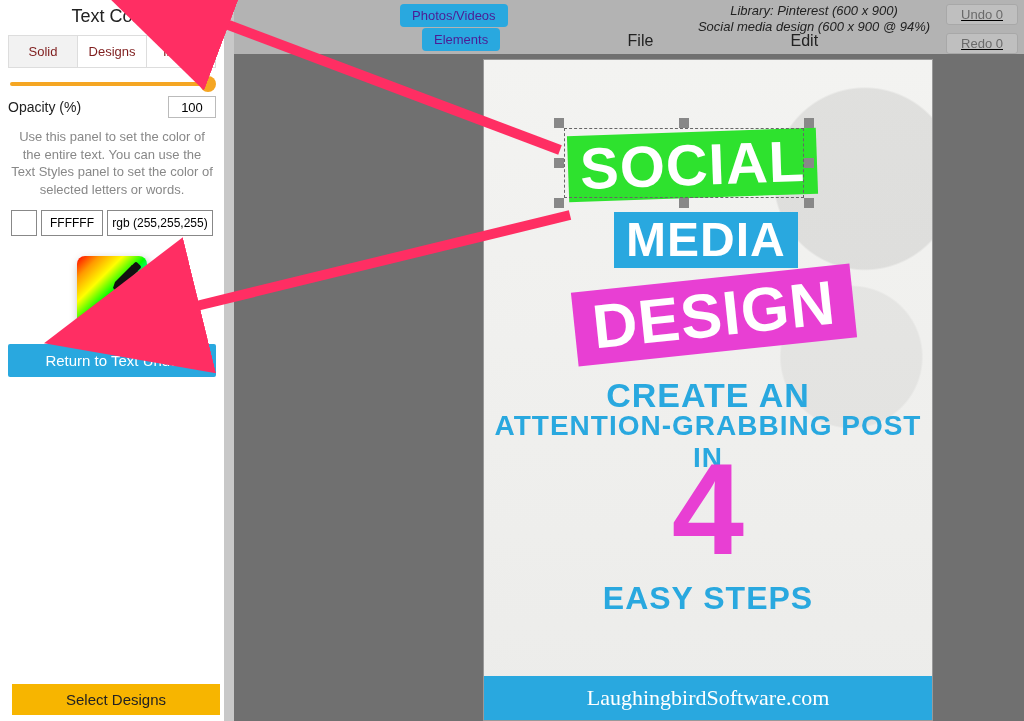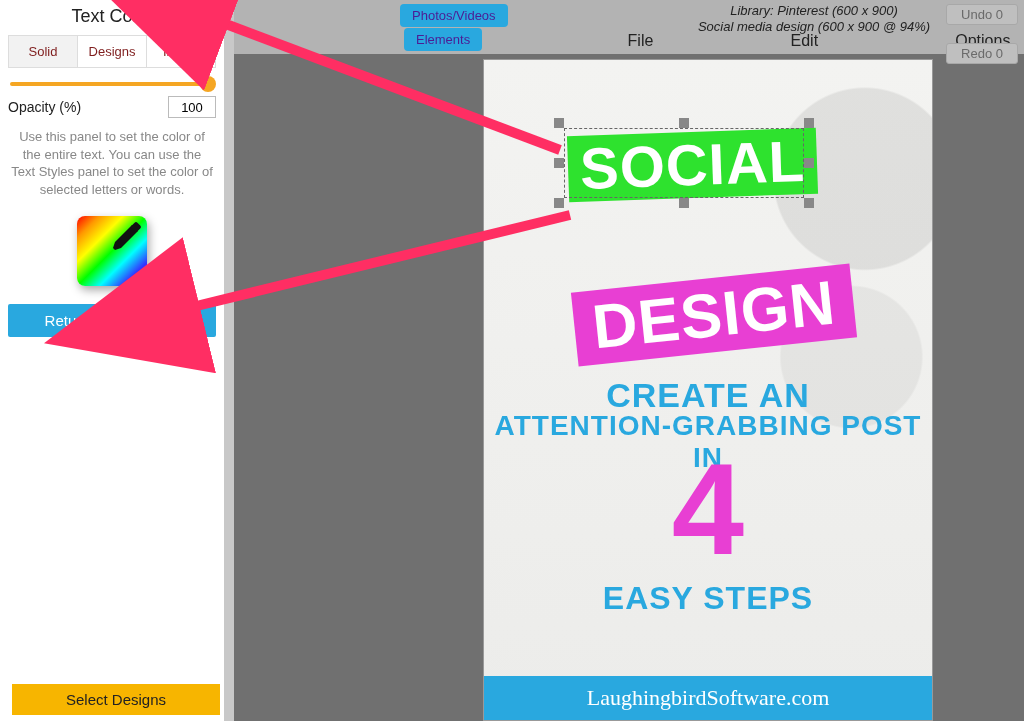--- a/index.html
+++ b/index.html
@@ -99,35 +99,35 @@
     position:absolute; left:234px; top:0; right:0; height:54px;
     background:#b3b3b3;
     z-index:4;
   }
   .blue-chip {
     position:absolute; background:#29a8df; color:#4c1d95; font-size:13px;
     padding:4px 12px; border-radius:4px; cursor:pointer;
     font-family:inherit;
   }
   .chip-photos { top:4px; left:166px; }
-  .chip-elements { top:28px; left:170px; }
+  .chip-elements { top:28px; left:188px; }
 
   .doc-meta {
     position:absolute; top:3px; left:360px; width:440px;
     font-style:italic; font-size:13px; color:#222; text-align:center;
     line-height:1.25;
   }
   .menu-row {
     position:absolute; top:32px; left:320px; width:520px;
     display:flex; justify-content:space-around; font-size:16px; color:#222;
   }
   .menu-item { cursor:pointer;padding-left:10px; }
 
   .undo-redo {
-    position:absolute; right:6px; top:4px; display:flex; flex-direction:column; gap:18px;
+    position:absolute; right:6px; top:4px; display:flex; flex-direction:column; gap:8px;text-decoration:underline;
   }
   .ur-btn {
     background:#bfbfbf; color:#6a6a6a; border:1px solid #a8a8a8;
     font-family:inherit; font-size:13px; padding:2px 14px; border-radius:3px;
     cursor:pointer;
   }
 
   
   .canvas-area {
     position:absolute; left:234px; top:54px; right:0; bottom:0;
@@ -218,31 +218,36 @@
       </div>
   </div>
 
   <div class="opacity-row">
     <span>Opacity (%)</span>
     <input class="opacity-input" value="100" style="">
   </div>
 
   <div class="help-text">Use this panel to set the color of the entire text. You can use the Text Styles panel to set the color of selected letters or words.</div>
 
+  <div class="color-fields">
+    <div class="swatch-box"></div>
+    <div class="hex-box">FFFFFF</div>
+    <div class="rgb-box">rgb (255,255,255)</div>
+  </div>
 
   <div class="eyedropper-wrap">
     <div class="eyedropper">
       <svg width="34" height="34" viewBox="0 0 34 34">
         <path d="M25 3 L31 9 L14 26 L8 28 L6 26 L8 20 Z" fill="#111"></path>
         <rect x="25" y="1" width="8" height="8" rx="2" transform="rotate(45 29 5)" fill="#111"></rect>
       </svg>
     </div>
   </div>
 
-  <button class="blue-btn">Return to Text Menu</button>
+  <button class="blue-btn">Return to Text Undo</button>
 
   <button class="select-designs">Select Designs</button>
 </div>
 
 <div class="panel-divider"></div>
 
 <div class="top-bar">
   <div class="blue-chip chip-photos">Photos/Videos</div>
   <div class="blue-chip chip-elements">Elements</div>
 
@@ -260,20 +265,21 @@
   <div class="undo-redo">
     <button class="ur-btn">Undo 0</button>
     <button class="ur-btn">Redo 0</button>
   </div>
 </div>
 
 <div class="canvas-area">
   <div class="artboard">
 
     <div class="word social">SOCIAL</div>
+    <div class="word media">MEDIA</div>
     <div class="word design">DESIGN</div>
 
     <div class="subline sub1">CREATE AN</div>
     <div class="subline sub2">ATTENTION-GRABBING POST IN</div>
     <div class="bignum">4</div>
     <div class="subline sub3">EASY STEPS</div>
 
     <div class="footer-bar">LaughingbirdSoftware.com</div>
 
     <div class="sel-box">

